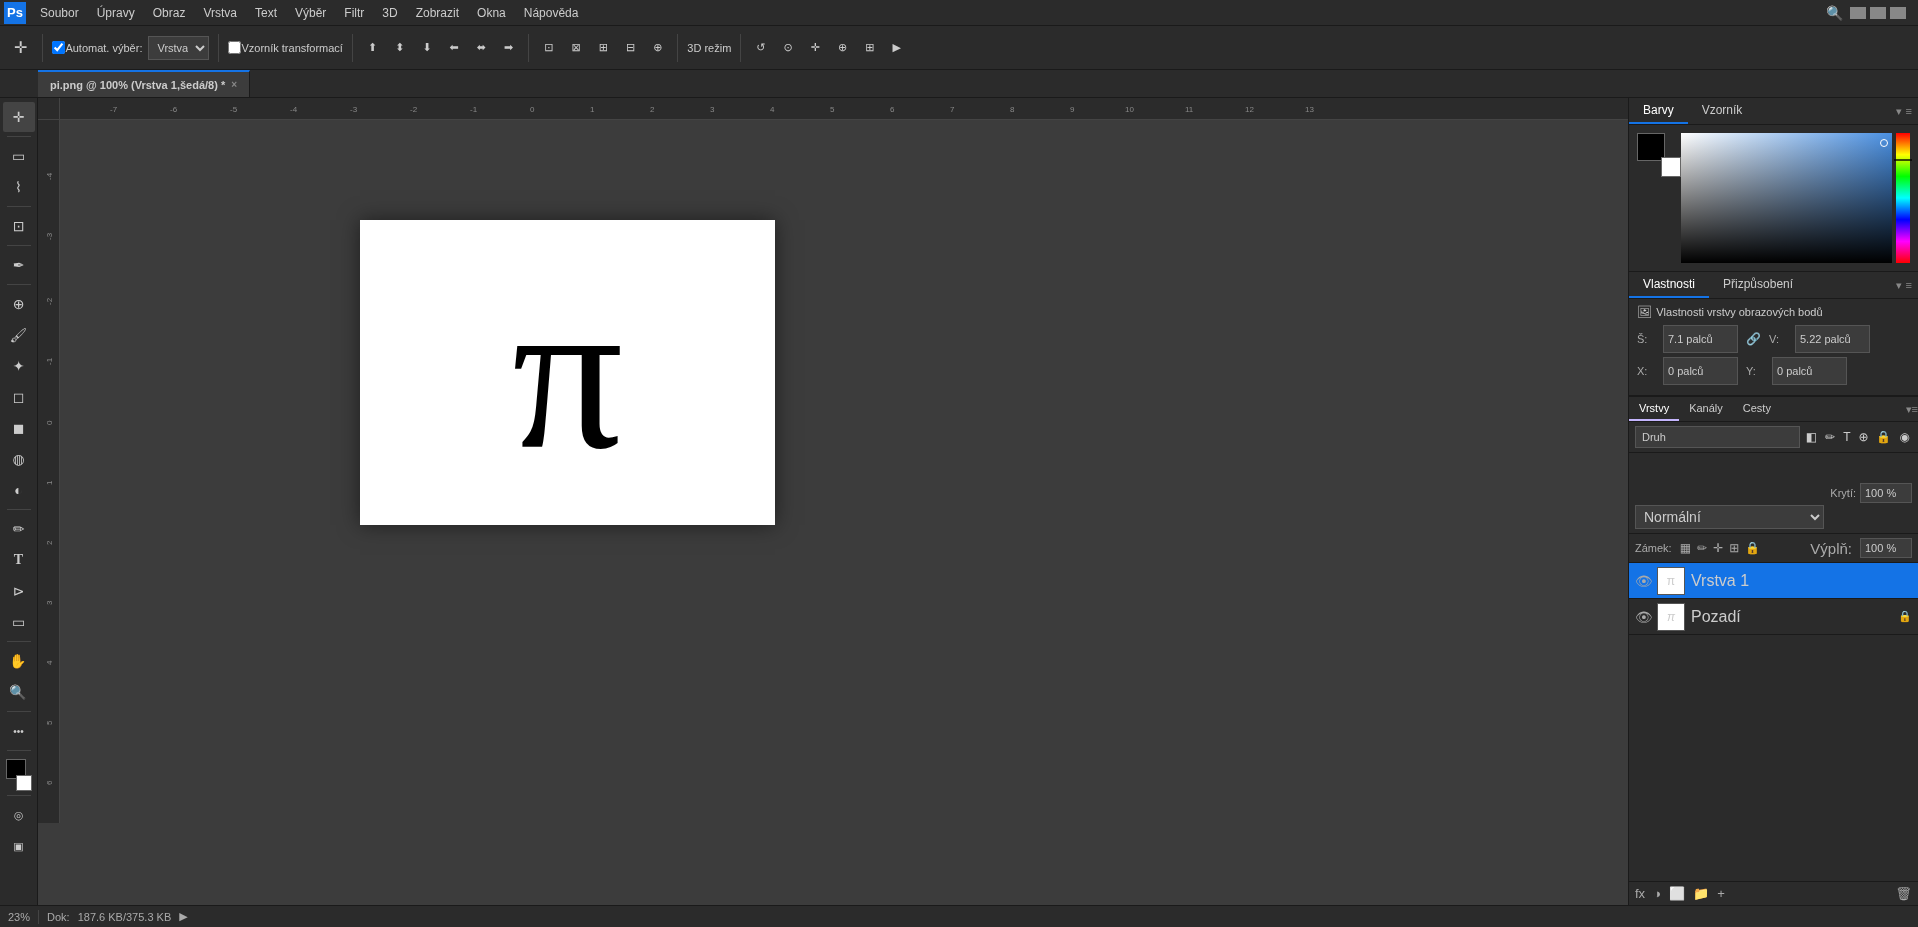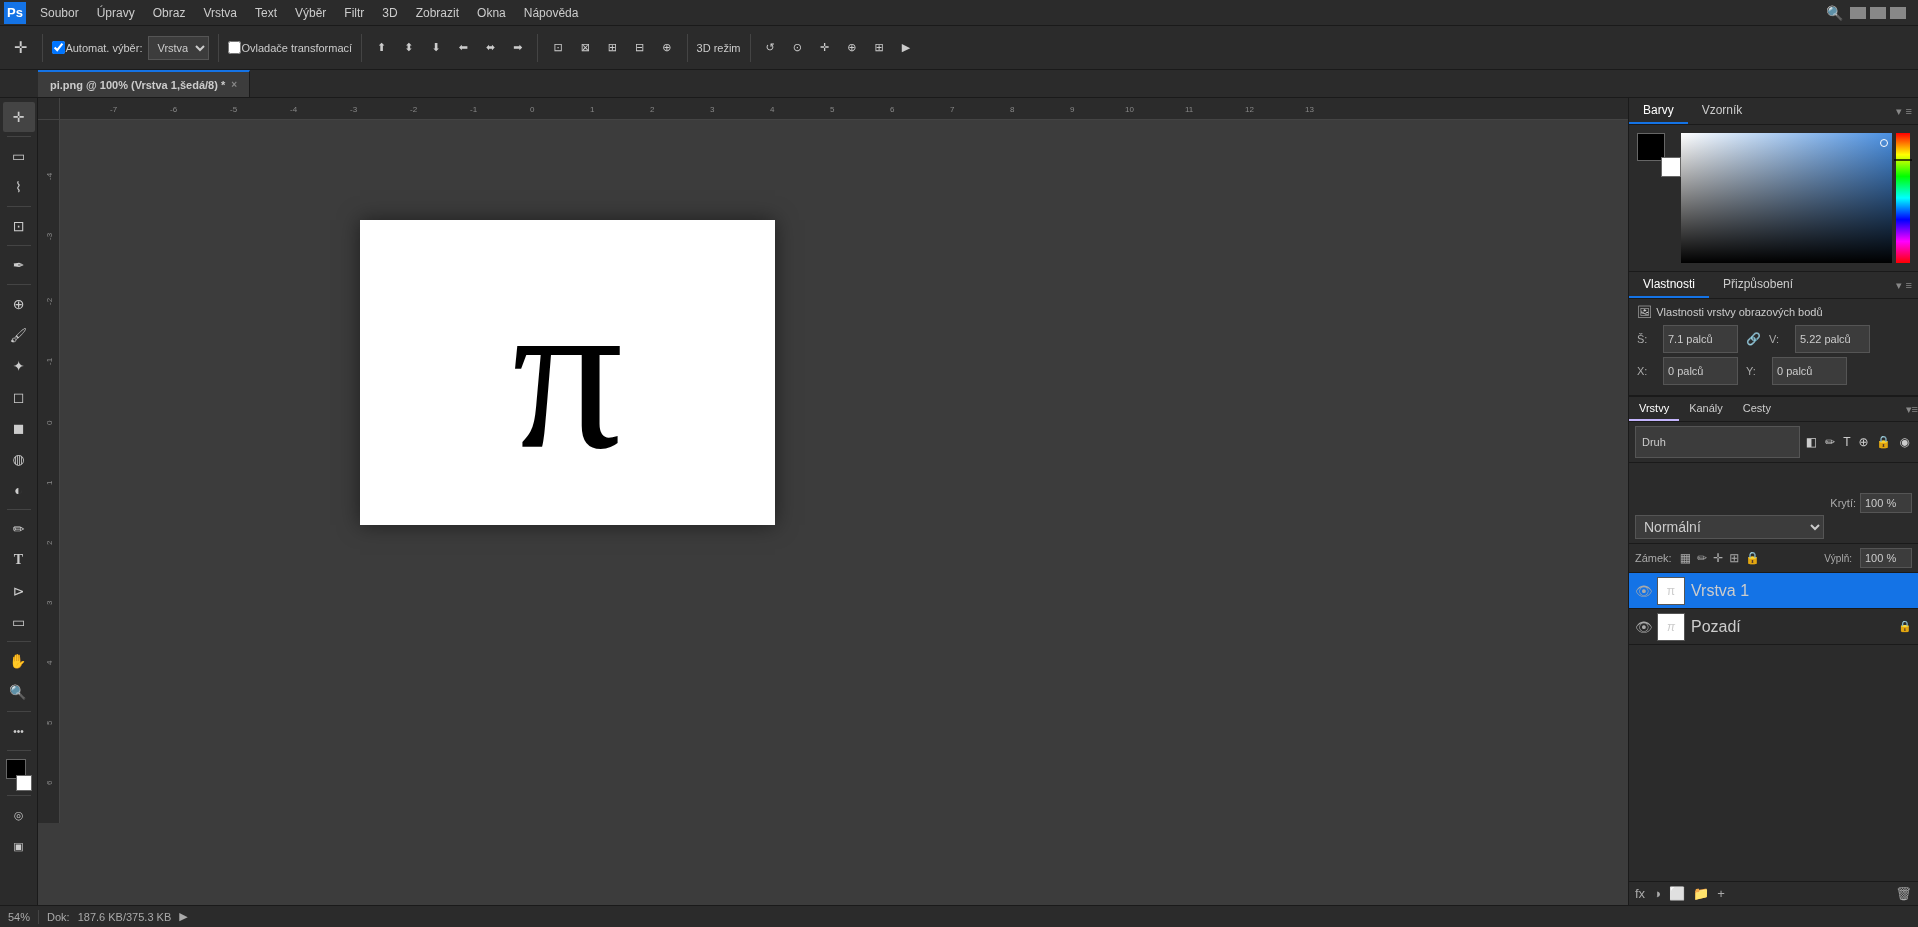--- a/index.html
+++ b/index.html
@@ -291,21 +291,21 @@
       display: flex; align-items: center; padding: 4px 6px; gap: 4px;
       background: #2b2b2b; border-bottom: 1px solid #1a1a1a;
     }
     .layers-search {
       flex: 1;
       background: #3c3c3c;
       border: 1px solid #555;
       color: #ccc;
       padding: 2px 6px;
       font-size: 11px;
-      height: 32px;
+      height: 22px;
     }
     .layers-icon-btn {
       color: #ccc; font-size: 12px; cursor: pointer; padding: 2px;
     }
     .layers-blend-row {
       display: flex; align-items: center; padding: 4px 6px; gap: 6px;
       background: #2b2b2b; border-bottom: 1px solid #1a1a1a;
     }
     .layers-select {
       background: #3c3c3c;
@@ -330,21 +330,21 @@
       width: 52px;
       height: 20px;
     }
     .layers-lock-row {
       display: flex; align-items: center; padding: 4px 6px; gap: 8px;
       background: #2b2b2b; border-bottom: 1px solid #1a1a1a;
     }
     .lock-label { color: #aaa; font-size: 11px; }
     .lock-icons { display: flex; gap: 6px; align-items: center; }
     .lock-icon { color: #aaa; font-size: 12px; cursor: pointer; }
-    .fill-label { color: #aaa; font-size: 10px; margin-left: auto; }
+    .fill-label { color: #aaa; font-size: 15px; margin-left: auto; }
     .fill-input {
       background: #3c3c3c;
       border: 1px solid #555;
       color: #ccc;
       padding: 1px 4px;
       font-size: 11px;
       width: 52px;
       height: 20px;
     }
 
@@ -430,21 +430,21 @@
   <label class="toolbar-checkbox">
     <input type="checkbox" checked="" style="">
     <span>Automat. výběr:</span>
   </label>
   <select class="toolbar-select">
     <option>Vrstva</option>
   </select>
   <div class="toolbar-separator"></div>
   <label class="toolbar-checkbox">
     <input type="checkbox" style="">
-    <span>Ovladače transformací</span>
+    <span>Vzorník transformací</span>
   </label>
   <div class="toolbar-separator"></div>
 
   <button class="toolbar-btn">⬆</button>
   <button class="toolbar-btn">⬍</button>
   <button class="toolbar-btn">⬇</button>
   <button class="toolbar-btn">⬅</button>
   <button class="toolbar-btn">⬌</button>
   <button class="toolbar-btn">➡</button>
   <div class="toolbar-separator"></div>
@@ -708,18 +708,18 @@
         <span class="footer-btn">📁</span>
         <span class="footer-btn">+</span>
         <span class="footer-btn" style="margin-left:auto;">🗑</span>
       </div>
     </div>
   </div>
 
 </div>
 
 <div class="status-bar">
-  <span>54%</span>
+  <span>23%</span>
   <div class="status-separator"></div>
   <span>Dok:</span>
   <span>187.6 KB/375.3 KB</span>
   <span style="cursor:pointer;">▶</span>
 </div>
 
 </body></html>

